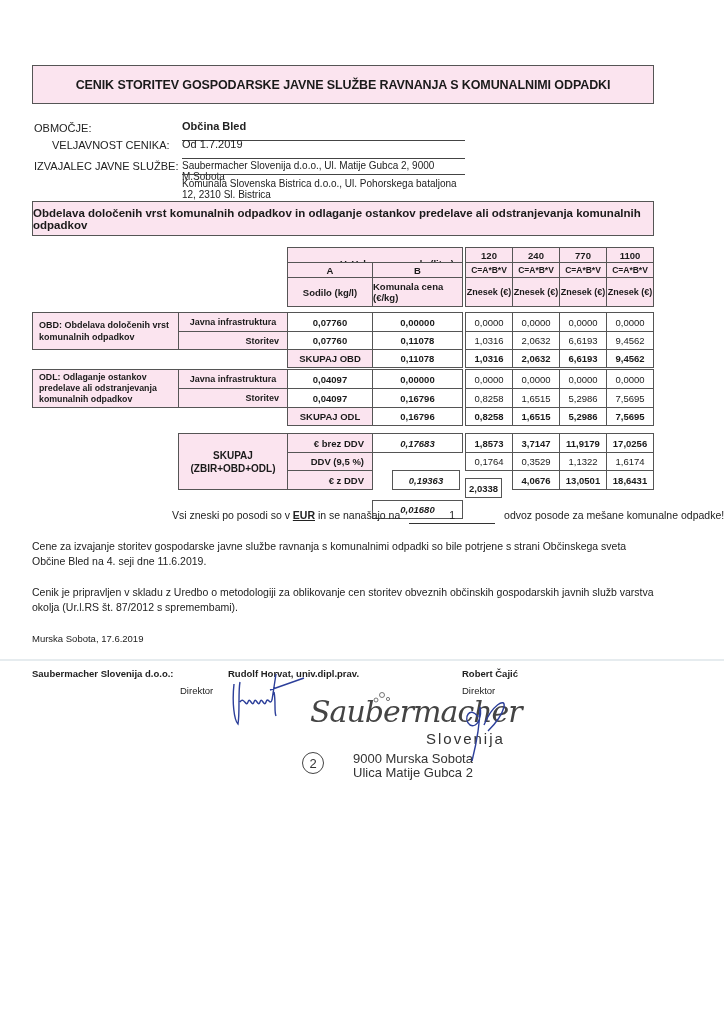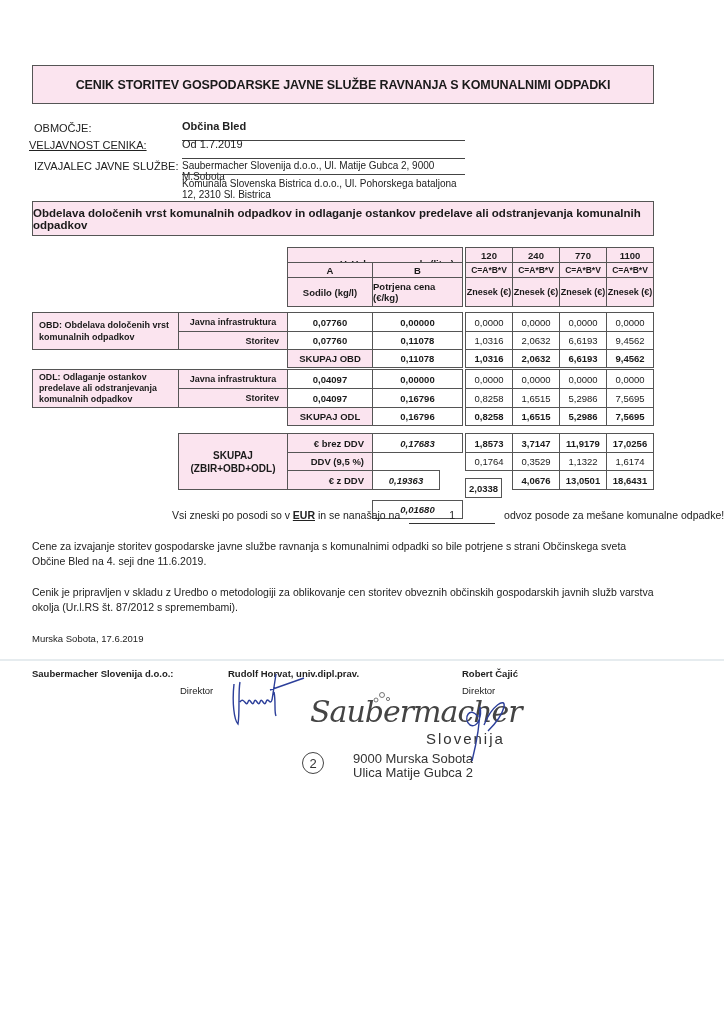--- a/index.html
+++ b/index.html
@@ -24,34 +24,34 @@
   .stamp-script { font-family: "DejaVu Serif", serif; font-style: italic; font-size: 30px; color: #444; letter-spacing: -1px; }
   .stamp-line { font-size: 13px; color: #333; line-height: 14px; }
 </style>
 </head>
 <body>
 
 <div class="abs pinkbox title-box">CENIK STORITEV GOSPODARSKE JAVNE SLUŽBE RAVNANJA S KOMUNALNIMI ODPADKI</div>
 
 <div class="abs lbl" style="left:34px;top:122px;">OBMOČJE:</div>
 <div class="abs val bold" style="left:182px;top:120px;width:283px;">Občina Bled</div>
-<div class="abs lbl" style="left:29px;top:139px;text-decoration:underline;">VELJAVNOST CENIKA:</div>
+<div class="abs lbl" style="left:52px;top:139px;">VELJAVNOST CENIKA:</div>
 <div class="abs val" style="left:182px;top:138px;width:283px;">Od 1.7.2019</div>
 <div class="abs lbl" style="left:34px;top:160px;">IZVAJALEC JAVNE SLUŽBE:</div>
 <div class="abs val" style="left:182px;top:160px;width:283px;font-size:10px;border-bottom:none;">Saubermacher Slovenija d.o.o., Ul. Matije Gubca 2, 9000 M.Sobota</div>
 <div class="abs" style="left:182px;top:174px;width:283px;height:1.3px;background:#444;"></div>
 <div class="abs val" style="left:182px;top:178px;width:283px;font-size:10px;">Komunala Slovenska Bistrica d.o.o., Ul. Pohorskega bataljona 12, 2310 Sl. Bistrica</div>
 
 <div class="abs pinkbox sub-box">Obdelava določenih vrst komunalnih odpadkov in odlaganje ostankov predelave ali odstranjevanja komunalnih odpadkov</div>
 
 <div class="cell pk ra" style="left:287px;top:247px;width:176px;height:32px;justify-content:flex-end;">V: Volumen posode (liter)</div>
 <div class="cell pk" style="left:287px;top:262px;width:86px;height:16px;">A</div>
 <div class="cell pk" style="left:372px;top:262px;width:91px;height:16px;">B</div>
 <div class="cell pk" style="left:287px;top:277px;width:86px;height:30px;">Sodilo (kg/l)</div>
-<div class="cell pk" style="left:372px;top:277px;width:91px;height:30px;">Potrjena cena (€/kg)</div>
+<div class="cell pk" style="left:372px;top:277px;width:91px;height:30px;">Komunala cena (€/kg)</div>
 
 <div class="cell pk" style="left:465px;top:247px;width:48px;height:16px;">120</div>
 <div class="cell pk" style="left:512px;top:247px;width:48px;height:16px;">240</div>
 <div class="cell pk" style="left:559px;top:247px;width:48px;height:16px;">770</div>
 <div class="cell pk" style="left:606px;top:247px;width:48px;height:16px;">1100</div>
 <div class="cell pk" style="left:465px;top:262px;width:48px;height:16px;font-size:8.5px;">C=A*B*V</div>
 <div class="cell pk" style="left:512px;top:262px;width:48px;height:16px;font-size:8.5px;">C=A*B*V</div>
 <div class="cell pk" style="left:559px;top:262px;width:48px;height:16px;font-size:8.5px;">C=A*B*V</div>
 <div class="cell pk" style="left:606px;top:262px;width:48px;height:16px;font-size:8.5px;">C=A*B*V</div>
 <div class="cell pk" style="left:465px;top:277px;width:48px;height:30px;font-size:9px;">Znesek (€)</div>
@@ -107,21 +107,21 @@
 
 <div class="cell pk" style="left:178px;top:433px;width:110px;height:57px;flex-direction:column;font-size:10px;line-height:13px;">
   <span>SKUPAJ</span>
   <span>(ZBIR+OBD+ODL)</span>
 </div>
 <div class="cell pk" style="left:287px;top:433px;width:86px;height:20px;justify-content:flex-end;padding-right:8px;">€ brez DDV</div>
 <div class="cell pk" style="left:287px;top:452px;width:86px;height:19px;justify-content:flex-end;padding-right:8px;">DDV (9,5 %)</div>
 <div class="cell pk" style="left:287px;top:470px;width:86px;height:20px;justify-content:flex-end;padding-right:8px;">€ z DDV</div>
 <div class="cell wt ital" style="left:372px;top:433px;width:91px;height:20px;">0,17683</div>
 <div class="cell wt ital" style="left:372px;top:452px;width:91px;height:19px;margin-top:48px;">0,01680</div>
-<div class="cell wt ital" style="left:372px;top:470px;width:68px;height:20px;">0,19363</div>
+<div class="cell wt ital" style="left:392px;top:470px;width:68px;height:20px;">0,19363</div>
 
 <div class="cell wt" style="left:465px;top:433px;width:48px;height:20px;">1,8573</div>
 <div class="cell wt" style="left:512px;top:433px;width:48px;height:20px;">3,7147</div>
 <div class="cell wt" style="left:559px;top:433px;width:48px;height:20px;">11,9179</div>
 <div class="cell wt" style="left:606px;top:433px;width:48px;height:20px;">17,0256</div>
 <div class="cell wt" style="left:465px;top:452px;width:48px;height:19px;font-weight:normal;">0,1764</div>
 <div class="cell wt" style="left:512px;top:452px;width:48px;height:19px;font-weight:normal;">0,3529</div>
 <div class="cell wt" style="left:559px;top:452px;width:48px;height:19px;font-weight:normal;">1,1322</div>
 <div class="cell wt" style="left:606px;top:452px;width:48px;height:19px;font-weight:normal;">1,6174</div>
 <div class="cell wt" style="left:465px;top:478px;width:37px;height:20px;">2,0338</div>

